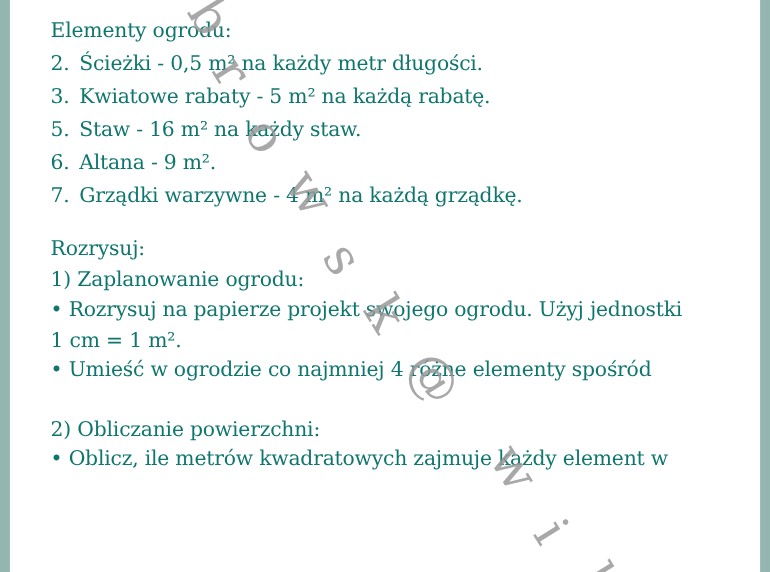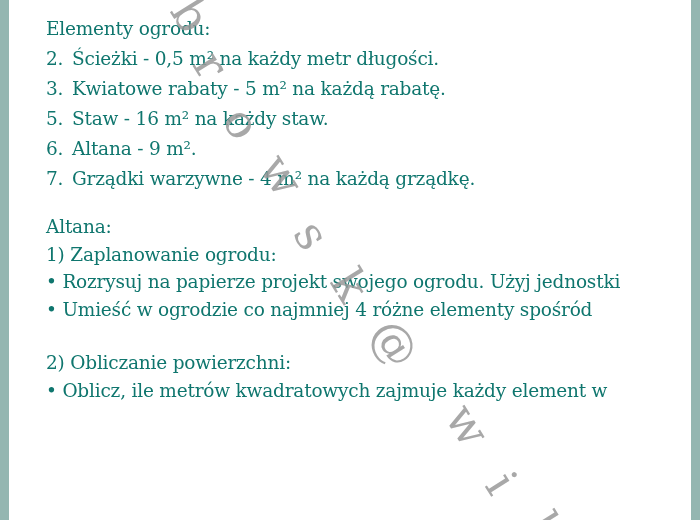--- a/index.html
+++ b/index.html
@@ -89,23 +89,24 @@
     </div>
     <div class="line">
       <span class="num">6.</span><span>Altana - 9 m².</span>
     </div>
     <div class="line">
       <span class="num">7.</span><span>Grządki warzywne - 4 m² na każdą grządkę.</span>
     </div>
 
     <div class="gap"></div>
 
-    <div class="para-line">Altana:</div>
+    <div class="para-line">Rozrysuj:</div>
     <div class="para-line">1) Zaplanowanie ogrodu:</div>
     <div class="para-line">• Rozrysuj na papierze projekt swojego ogrodu. Użyj jednostki</div>
+    <div class="para-line">1 cm = 1 m².</div>
     <div class="para-line">• Umieść w ogrodzie co najmniej 4 różne elementy spośród</div>
 
     <div class="gap2"></div>
 
     <div class="para-line">2) Obliczanie powierzchni:</div>
     <div class="para-line">• Oblicz, ile metrów kwadratowych zajmuje każdy element w</div>
   </div>
 
   <div class="watermark">
     <span class="wm-char" style="left:176px; top:-8px;">b</span>

